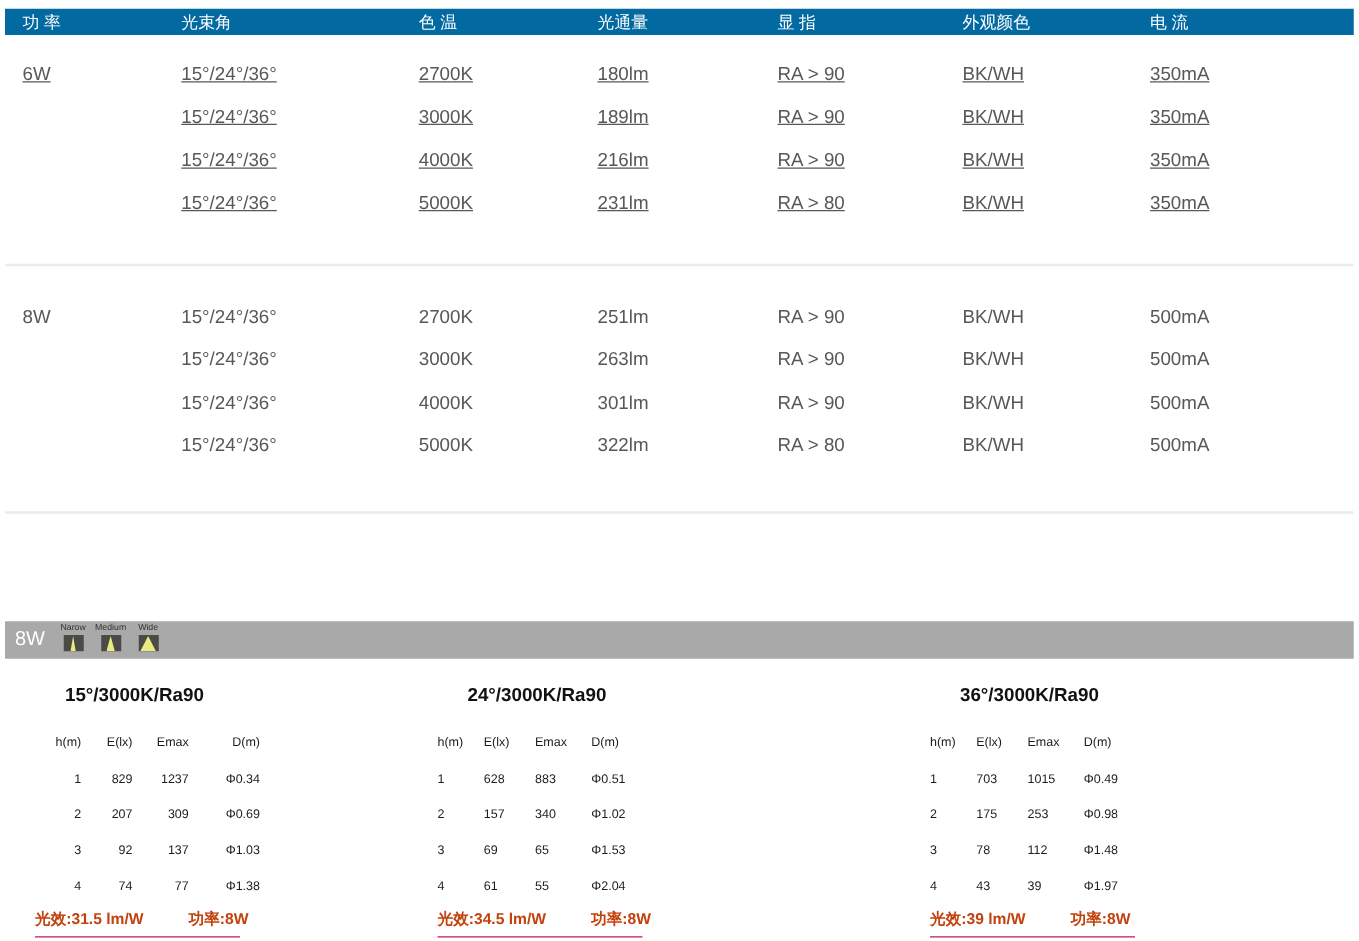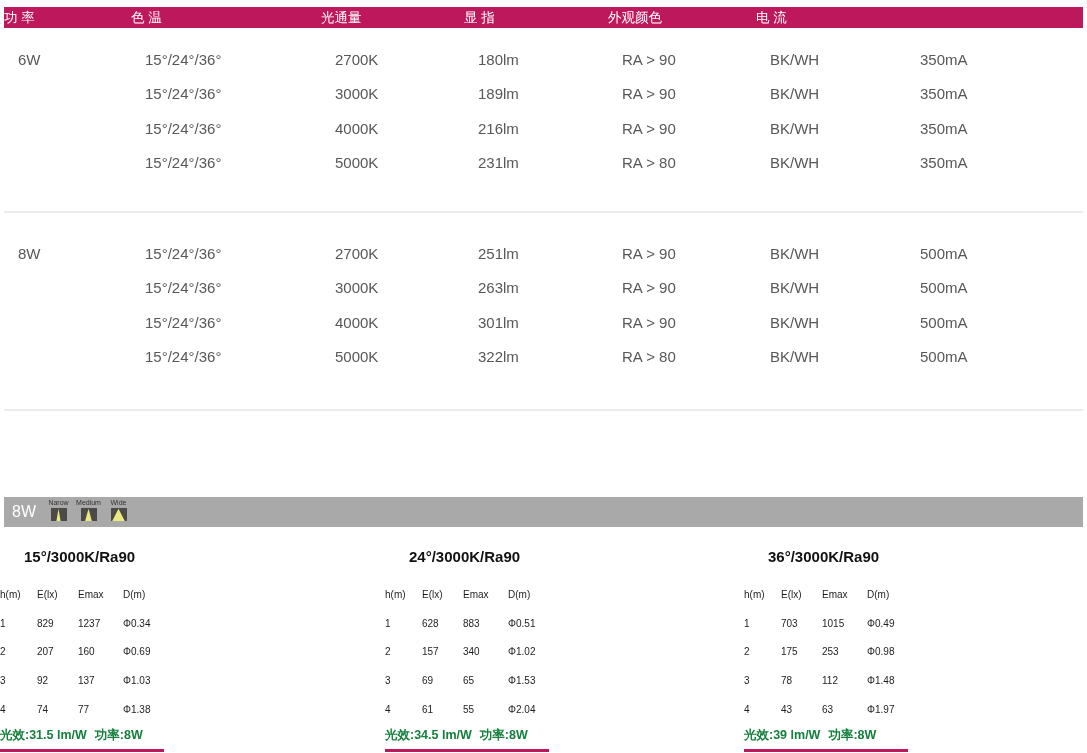--- a/index.html
+++ b/index.html
@@ -5,32 +5,32 @@
   * { margin:0; padding:0; box-sizing:border-box; }
   html,body { background:#ffffff; }
   .page {
     position:relative; width:1087px; height:753px; background:#fff;
     font-family:"Liberation Sans", sans-serif; overflow:hidden;
     color:#595757;
   }
   
   .spec-header {
     position:absolute; left:4px; right:4px; top:7px; height:21px;
-    background:#be185d; color:#ffffff;
+    background:#0369a1; color:#ffffff;
     display:grid; grid-template-columns:127px 190px 143px 144px 148px 150px 1fr;
-    align-items:center; padding-left:0; font-size:13.5px;
+    align-items:center; padding-left:14px; font-size:13.5px;
   }
   .spec-section {
     position:absolute; left:18px; right:0;
     display:grid; grid-template-columns:127px 190px 143px 144px 148px 150px 1fr;
     grid-auto-rows:34.5px; align-items:center;
     font-size:15px; color:#595757;
   }
   .spec-section .cell { white-space:nowrap; }
-  #section-6w { top:42px; }
+  #section-6w { top:42px;text-decoration:underline; }
   #section-8w { top:236px; }
   .divider {
     position:absolute; left:4px; right:4px; height:2px; background:#ececec;
   }
   #divider-1 { top:211px; }
   #divider-2 { top:409px; }
 
   
   .beam-bar {
     position:absolute; left:4px; right:4px; top:497px; height:30px;
@@ -47,48 +47,49 @@
   .beam-box {
     width:16px; height:13px; background:#4b4a47; position:relative; overflow:hidden;
   }
   .beam-tri { position:absolute; inset:0; background:#eae982; }
   .beam-tri.narrow { clip-path:polygon(50% 6%, 37% 100%, 63% 100%); }
   .beam-tri.medium { clip-path:polygon(50% 6%, 29% 100%, 71% 100%); }
   .beam-tri.wide   { clip-path:polygon(50% 6%, 11% 100%, 89% 100%); }
 
   
   .photo-table { position:absolute; top:542px; width:180px; height:211px; color:#1f1d1c; }
-  #photo-table-0 { left:0; }
-  #photo-table-1 { left:385px; }
+  #photo-table-0 { left:28px;text-align:right; }
+  #photo-table-1 { left:350px; }
   #photo-table-2 { left:744px; }
   .pt-title {
     position:absolute; top:6px; left:24px; font-size:15px; font-weight:bold;
     color:#111; white-space:nowrap;
   }
   .pt-grid {
     position:absolute; top:38px; left:0; right:0;
     display:grid; grid-template-columns:37px 41px 45px 1fr;
     grid-auto-rows:28.7px; align-items:center; font-size:10px;
   }
   .pt-footer {
     position:absolute; top:727px; font-size:12.5px;
   }
   .photo-table .pt-footer {
     position:absolute; top:185px; left:0; width:164px;
-    display:flex; gap:8px; font-size:12.5px; font-weight:bold; color:#15803d;
-    padding-bottom:5px; border-bottom:3px solid #be185d; white-space:nowrap;
+    display:flex; gap:36px; font-size:12.5px; font-weight:bold; color:#c2410c;
+    padding-bottom:5px; border-bottom:1px solid #be185d; white-space:nowrap;
   }
 </style>
 </head>
 <body>
 
 <div class="page">
 
   <div class="spec-header">
     <div class="cell">功 率</div>
+    <div class="cell">光束角</div>
     <div class="cell">色 温</div>
     <div class="cell">光通量</div>
     <div class="cell">显 指</div>
     <div class="cell">外观颜色</div>
     <div class="cell">电 流</div>
   </div>
 
   <div class="spec-section" id="section-6w">
     <div class="cell">6W</div>
     <div class="cell">15°/24°/36°</div>
@@ -193,21 +194,21 @@
       <div>Emax</div>
       <div>D(m)</div>
 
       <div>1</div>
       <div>829</div>
       <div>1237</div>
       <div>Φ0.34</div>
 
       <div>2</div>
       <div>207</div>
-      <div>160</div>
+      <div>309</div>
       <div>Φ0.69</div>
 
       <div>3</div>
       <div>92</div>
       <div>137</div>
       <div>Φ1.03</div>
 
       <div>4</div>
       <div>74</div>
       <div>77</div>
@@ -271,21 +272,21 @@
       <div>253</div>
       <div>Φ0.98</div>
 
       <div>3</div>
       <div>78</div>
       <div>112</div>
       <div>Φ1.48</div>
 
       <div>4</div>
       <div>43</div>
-      <div>63</div>
+      <div>39</div>
       <div>Φ1.97</div>
     </div>
     <div class="pt-footer">
       <span>光效:39 lm/W</span>
       <span>功率:8W</span>
     </div>
   </div>
 
 </div>
 

